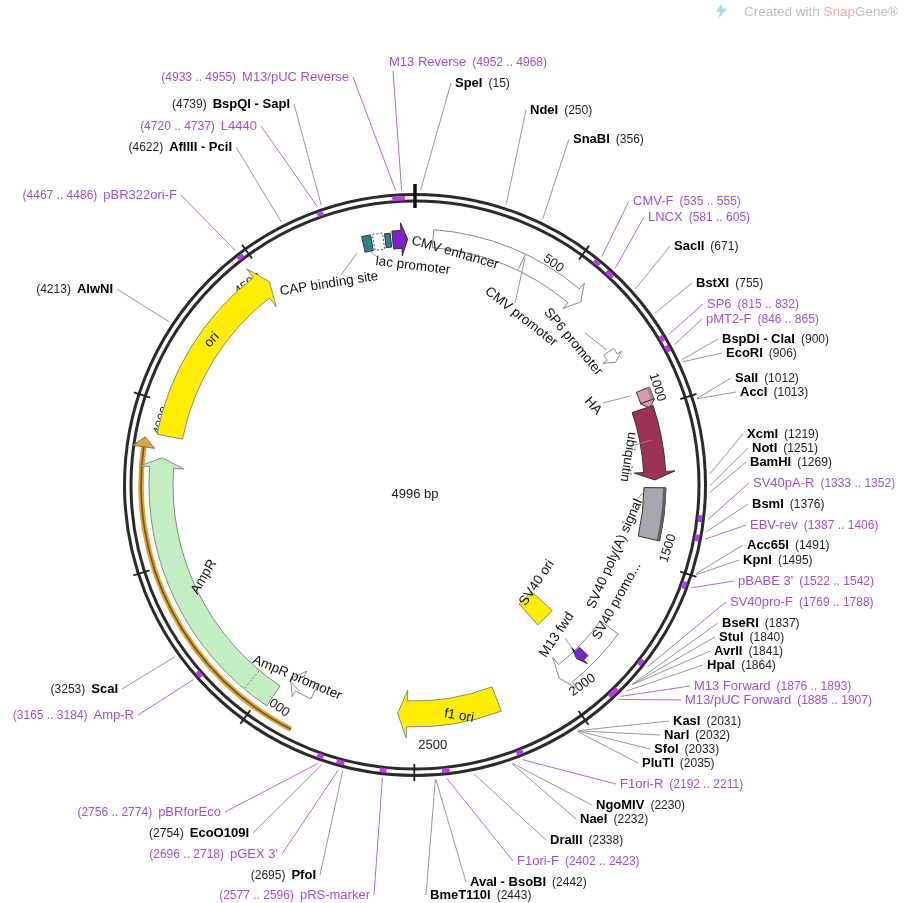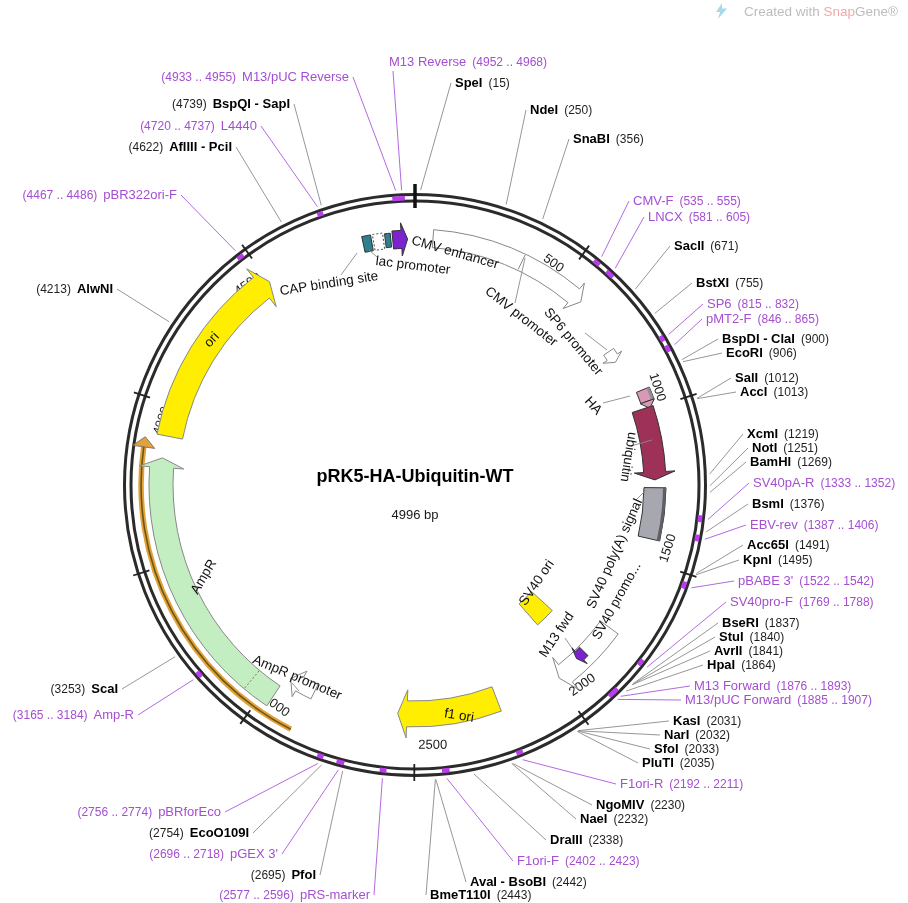--- a/index.html
+++ b/index.html
@@ -223,16 +223,15 @@
   <div id="watermark">
     <svg width="13" height="16" viewBox="0 0 13 16">
       <polygon points="7,0 1,9 5,9 3,16 12,5.5 7,5.5" fill="#a6d9ec"></polygon>
     </svg>
     <span>
       <span>Created with </span><span class="snap">Snap</span><span class="gene">Gene®</span>
     </span>
   </div>
 
   <div id="title-block">
-    <div class="name">pRK5-HA-Ubiquitin-WT</div>
     <div class="bp">4996 bp</div>
   </div>
 </div>
 
 </body></html>

